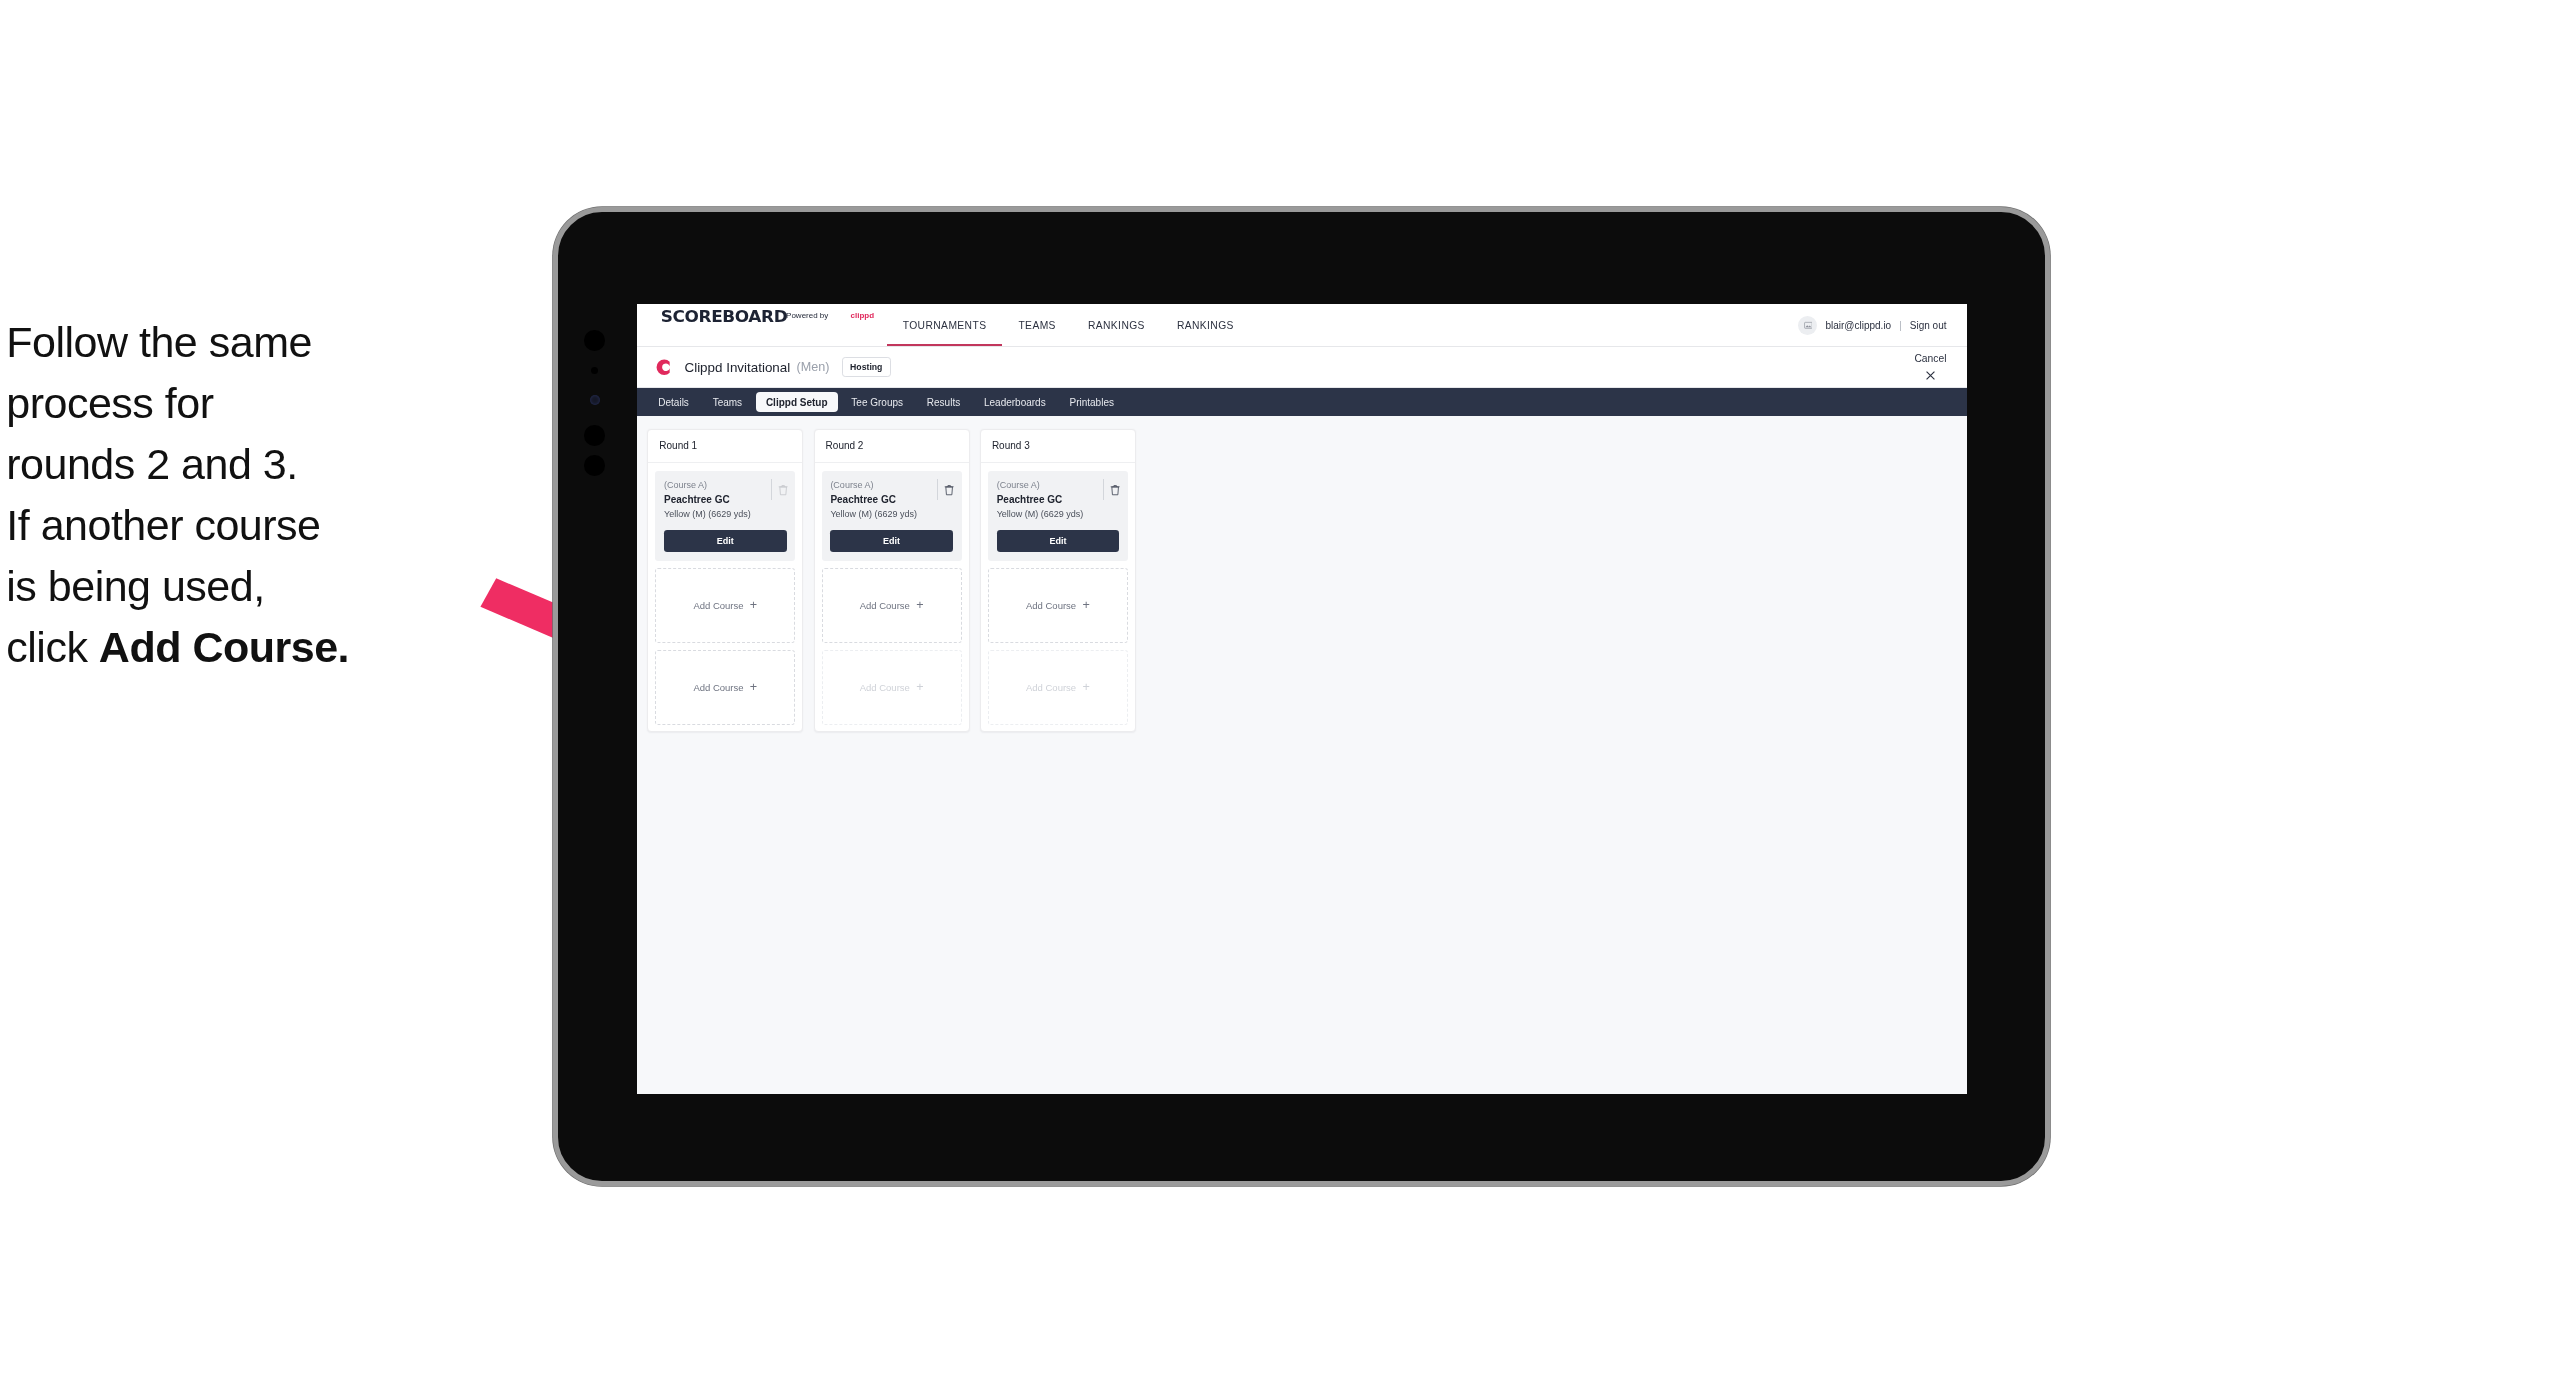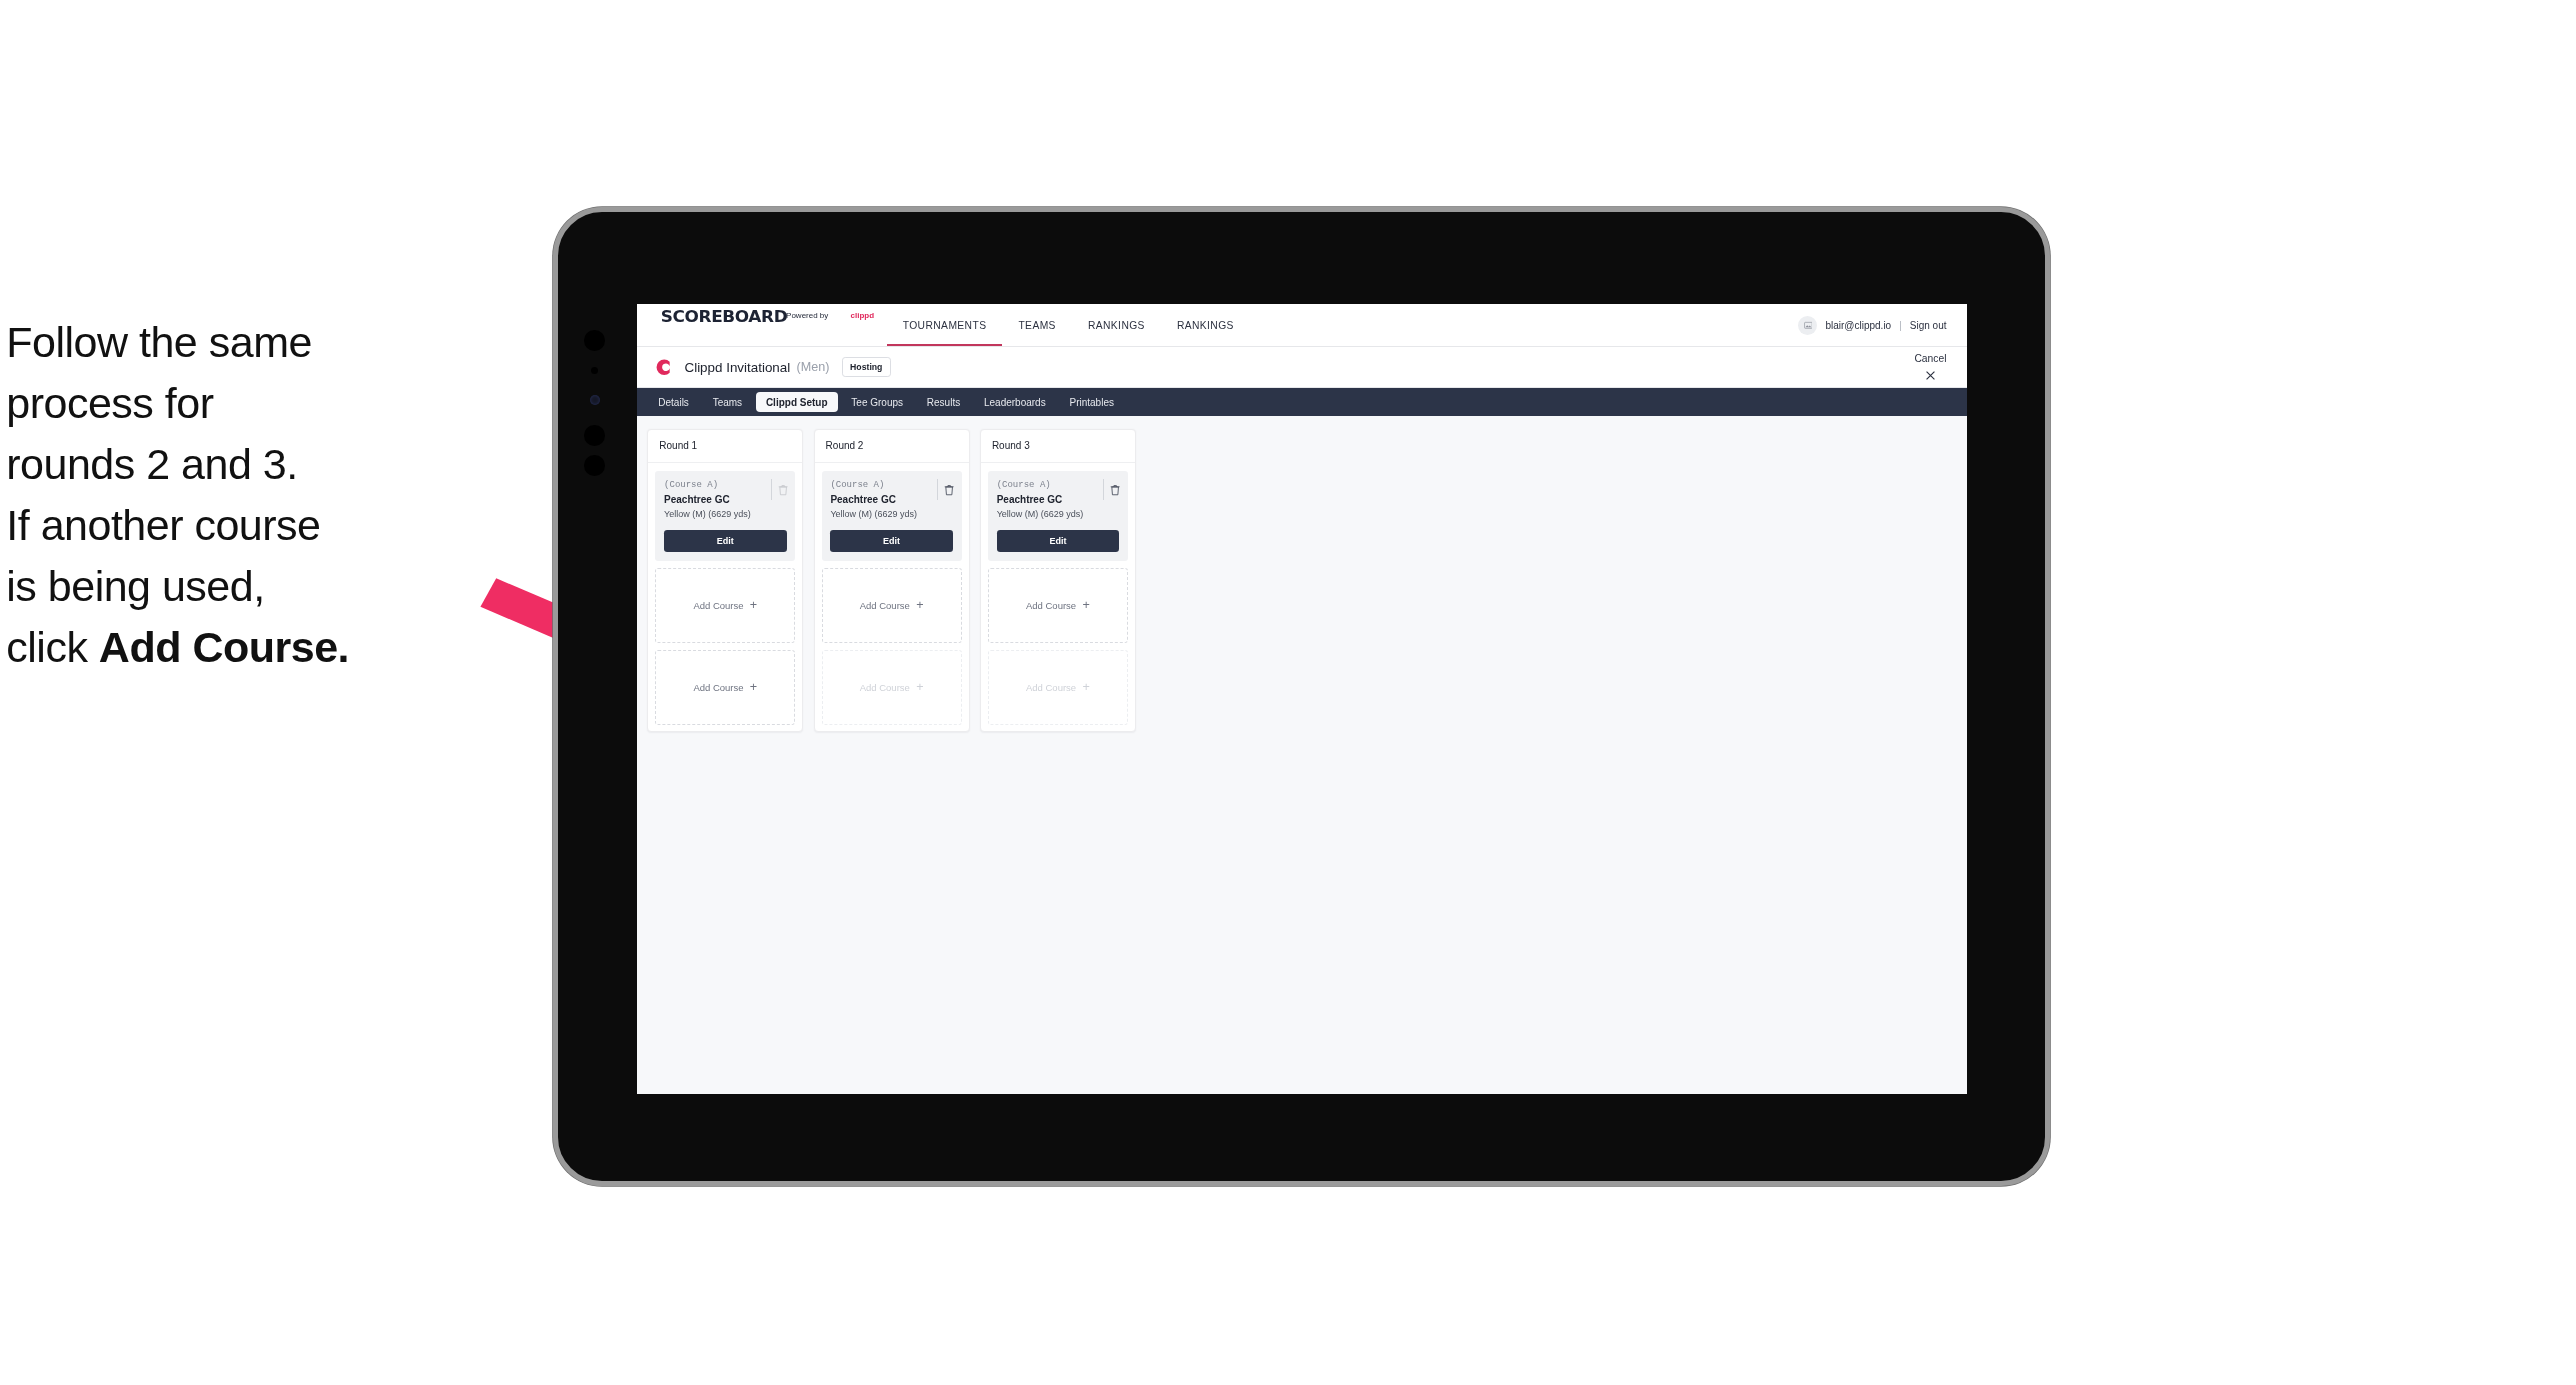--- a/index.html
+++ b/index.html
@@ -106,21 +106,21 @@
     border-radius:4px; box-shadow:0 0.8px 1.6px rgba(20,25,40,.05);
     padding:0 0 5.5px 0; align-self:flex-start;
   }
   .round-head{
     font-size:10px; color:#20242f; padding:10.3px 11px; border-bottom:0.8px solid #eeeff1;
   }
   .course-card{
     margin:8px 7.1px 0 7.1px; background:#f1f2f4; border-radius:3.2px; padding:8px 8.7px 8.7px 8.7px;
     position:relative;
   }
-  .cc-sub{ font-size:9px; color:#7d828d; line-height:1.5;font-family:Liberation Mono, monospace; }
+  .cc-sub{ font-size:9px; color:#7d828d; line-height:1.5; }
   .cc-name{ font-size:10px; color:#20242f; font-weight:bold; line-height:1.55; }
   .cc-tee{ font-size:9px; color:#4b505b; line-height:1.5; }
   .cc-actions{
     position:absolute; right:7.1px; top:8.7px; display:flex; align-items:center; gap:6.3px;
   }
   .cc-divider{ width:0.8px; height:20.5px; background:#d3d6db; }
   .trash{ cursor:pointer; }
   .trash.faded{ opacity:.30; }
   .edit-btn{
     margin-top:8.7px; background:#2c3448; color:#ffffff; font-size:9px;

